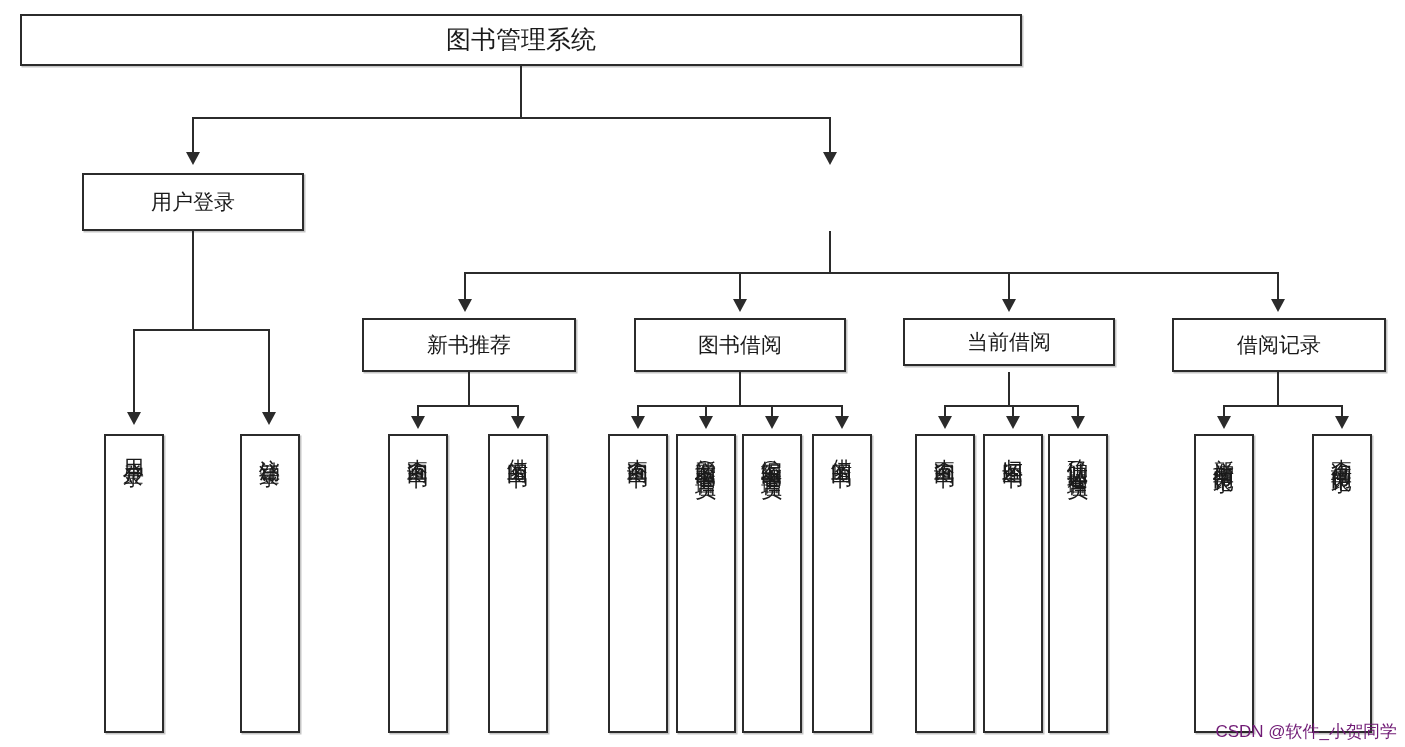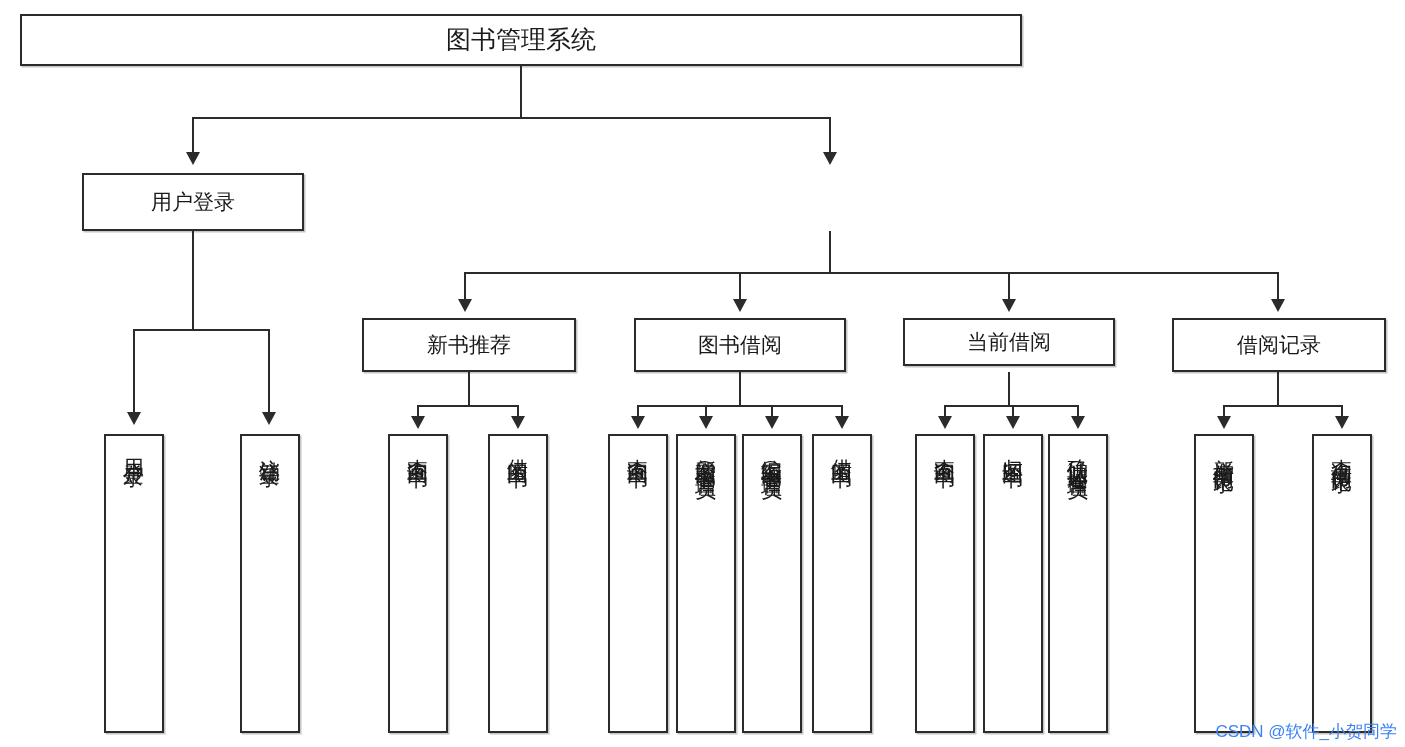--- a/index.html
+++ b/index.html
@@ -67,21 +67,21 @@
     border-left: 7px solid transparent;
     border-right: 7px solid transparent;
     border-top: 13px solid #2b2b2b;
   }
   
   #watermark {
     position: absolute;
     right: 8px;
     bottom: 4px;
     font-size: 17px;
-    color: #3b82f6;
+    color: #701a75;
     white-space: nowrap;
     user-select: none;
   }
 </style>
 </head>
 <body>
 
 <div id="diagram-canvas">
 
   <div class="node root" style="left:20px; top:14px; width:1002px; height:52px;">

